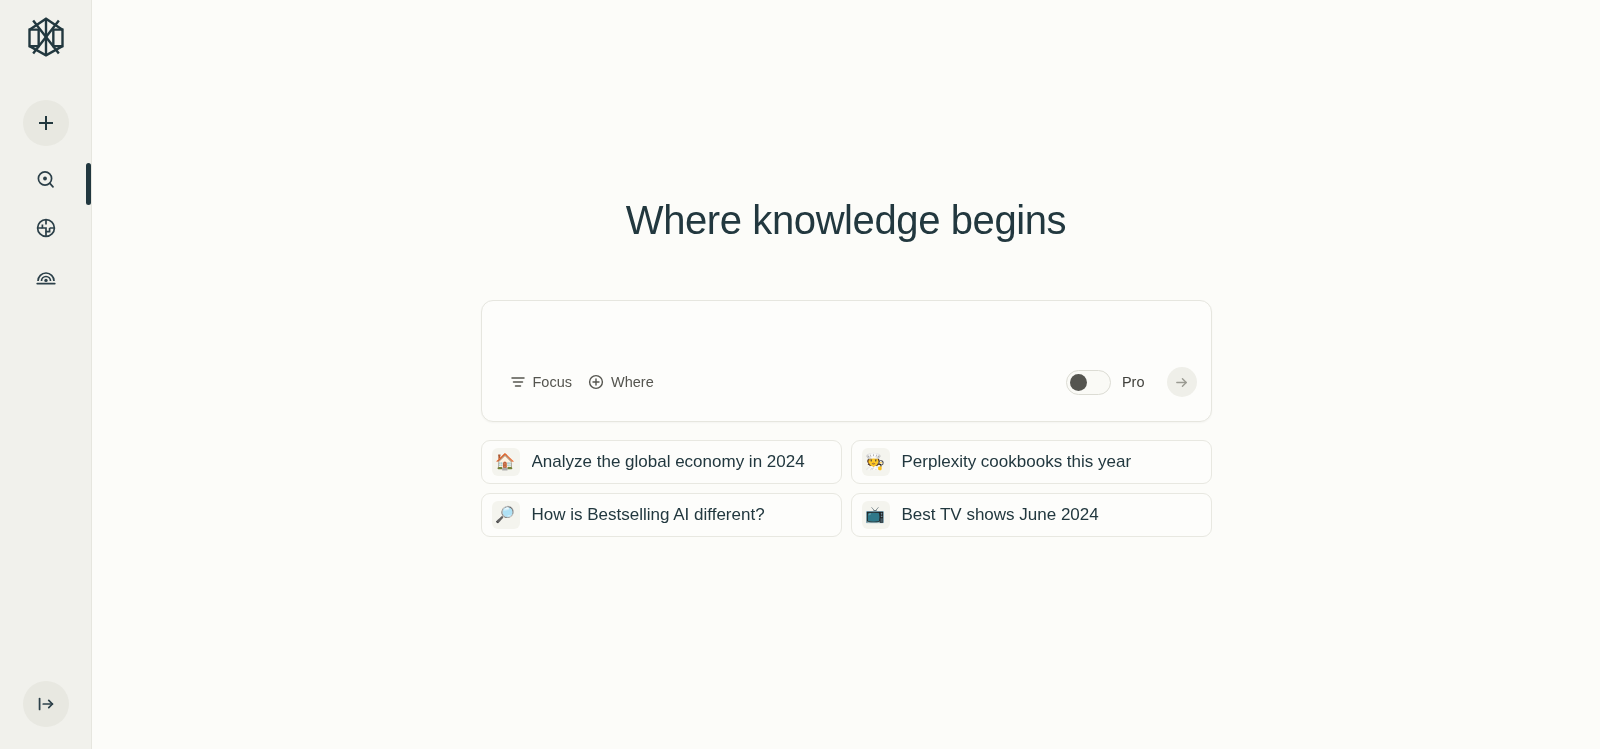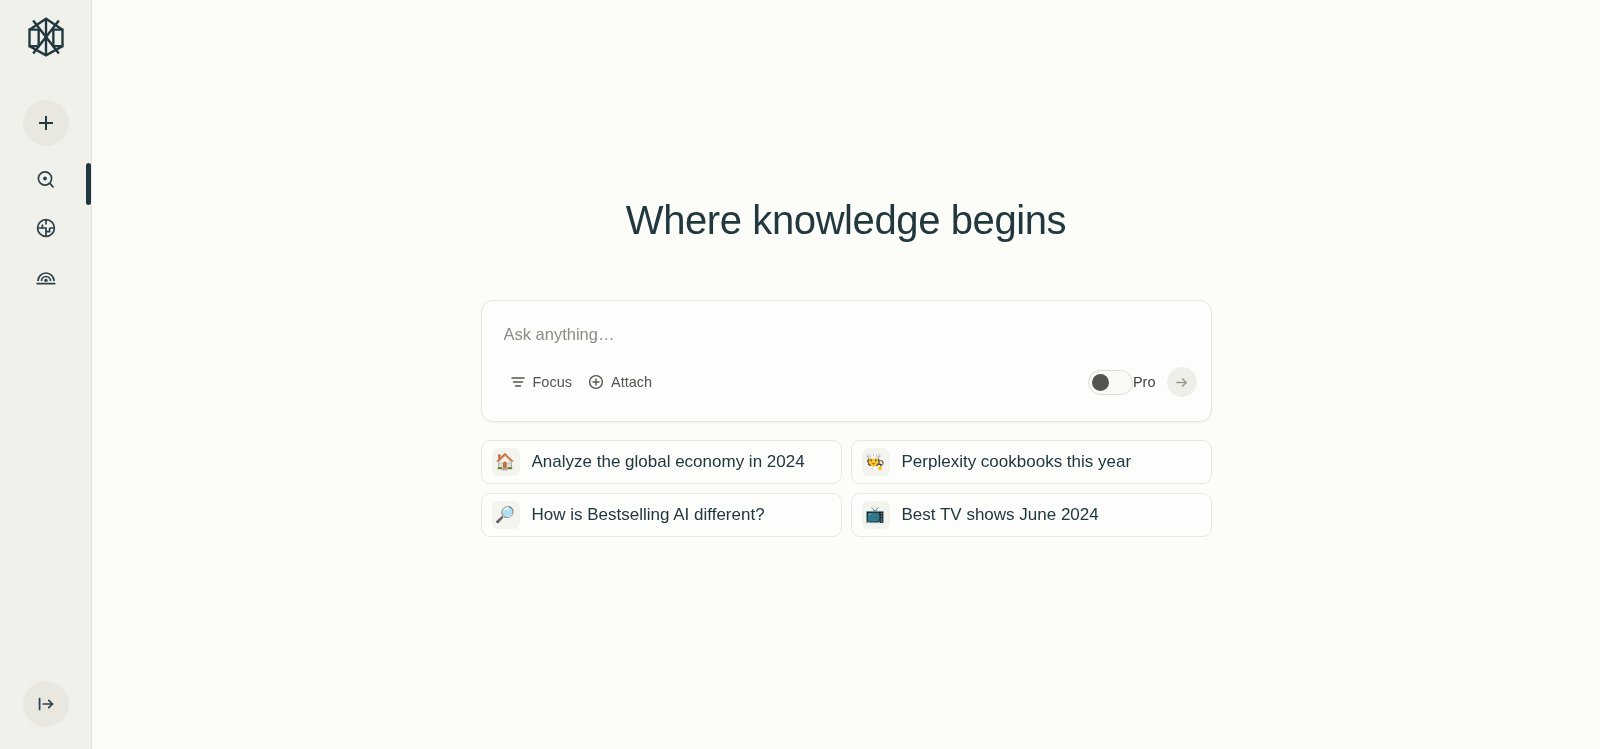--- a/index.html
+++ b/index.html
@@ -154,20 +154,21 @@
     border-radius: 7px;
     cursor: pointer;
     background: transparent;
     border: none;
     font-family: "Liberation Sans", sans-serif;
   }
   .toolbar-spacer { flex: 1; }
   .pro-group {
     display: flex;
     align-items: center;
+    gap: 11px;
   }
   .toggle {
     width: 45px;
     height: 25px;
     border-radius: 14px;
     background: #FAFAF6;
     border: 1px solid #DCDCD4;
     position: relative;
     cursor: pointer;
   }
@@ -307,39 +308,38 @@
 
   </nav>
 
   <main class="main">
     <div class="center-col">
 
       <h1 class="headline">Where knowledge begins</h1>
 
       <div class="ask-box">
 
-        <input class="ask-input" type="text" placeholder="Ask anything…" style="">
 
         <div class="ask-toolbar">
 
           <button class="tool-btn">
             <svg width="16" height="16" viewBox="0 0 16 16" fill="none" aria-hidden="true">
               <path d="M2 4 L14 4" stroke="#55554F" stroke-width="1.5" stroke-linecap="round"></path>
               <path d="M3.5 8 L12.5 8" stroke="#55554F" stroke-width="1.5" stroke-linecap="round"></path>
               <path d="M5.5 12 L10.5 12" stroke="#55554F" stroke-width="1.5" stroke-linecap="round"></path>
             </svg>
             <span>Focus</span>
           </button>
 
           <button class="tool-btn">
             <svg width="16" height="16" viewBox="0 0 16 16" fill="none" aria-hidden="true">
               <circle cx="8" cy="8" r="6.4" stroke="#55554F" stroke-width="1.4"></circle>
               <path d="M8 5 L8 11 M5 8 L11 8" stroke="#55554F" stroke-width="1.4" stroke-linecap="round"></path>
             </svg>
-            <span>Attach</span>
+            <span>Where</span>
           </button>
 
           <div class="toolbar-spacer"></div>
 
           <div class="pro-group">
             <div class="toggle">
               <div class="toggle-knob"></div>
             </div>
             <span class="pro-label">Pro</span>
             <button class="submit-btn">

